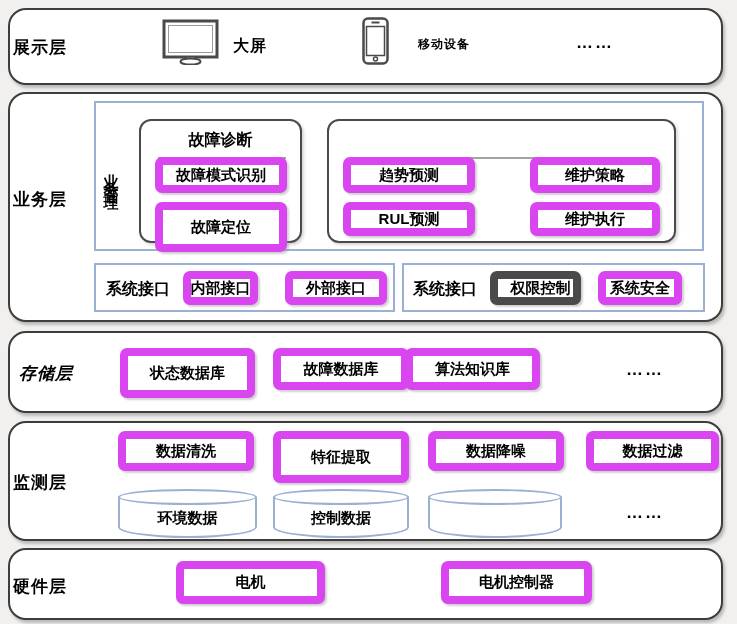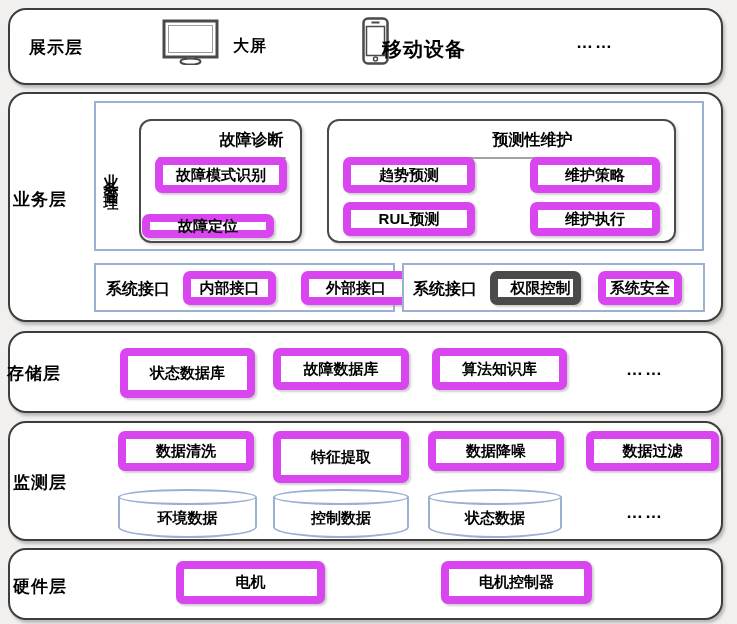--- a/index.html
+++ b/index.html
@@ -28,21 +28,21 @@
   .container-sq{
     position:absolute;background:#fff;border:2px solid #9bb1d4;
     box-sizing:border-box;
   }
   .group{
     position:absolute;background:#fff;border:2px solid #4a4a4a;border-radius:12px;
     box-shadow:2px 2px 3px rgba(140,140,140,.35);box-sizing:border-box;
   }
   .group-title{
     position:absolute;top:9px;left:0;width:100%;text-align:center;
-    font-weight:bold;font-size:16px;margin-left:31px;
+    font-weight:bold;font-size:16px;
   }
   .group-underline{
     position:absolute;top:36px;border-top:2px solid #a3a3a3;height:0;
   }
   .vlabel-wrap{
     position:absolute;display:flex;align-items:center;justify-content:center;
   }
   .vlabel{
     writing-mode:vertical-lr;text-orientation:upright;
     font-weight:bold;font-size:15px;letter-spacing:7px;line-height:18px;
@@ -67,82 +67,81 @@
     position:absolute;top:10px;left:0;right:0;bottom:0;
     display:flex;align-items:center;justify-content:center;
     font-weight:bold;font-size:15px;white-space:nowrap;
   }
   .icon{position:absolute;}
 </style>
 </head>
 <body>
 
 <div class="layer" style="top:8px;height:77px;"></div>
-<div class="layer-label" style="left:29px;top:36px;text-align:center;">展示层</div>
+<div class="layer-label" style="left:13px;top:36px;text-align:center;">展示层</div>
 
 <div class="icon" style="left:162px;top:19px;">
   <svg width="58" height="46" viewBox="0 0 58 46">
     <rect x="2" y="2" width="53" height="36" fill="#fff" stroke="#4a4a4a" stroke-width="3"></rect>
     <rect x="6.5" y="6.5" width="44" height="27" fill="#fff" stroke="#9a9a9a" stroke-width="1"></rect>
     <rect x="24" y="38" width="9" height="3" fill="#fff" stroke="#4a4a4a" stroke-width="1.5"></rect>
     <ellipse cx="28.5" cy="42.5" rx="10" ry="3" fill="#fff" stroke="#4a4a4a" stroke-width="2"></ellipse>
   </svg>
 </div>
 <div class="layer-label" style="left:233px;top:36px;font-size:16px;">大屏</div>
 
 <div class="icon" style="left:362px;top:17px;">
   <svg width="27" height="48" viewBox="0 0 27 48">
     <rect x="1.5" y="1.5" width="24" height="45" rx="4.5" fill="#fff" stroke="#4a4a4a" stroke-width="2.5"></rect>
     <line x1="9.5" y1="5.5" x2="17.5" y2="5.5" stroke="#4a4a4a" stroke-width="2"></line>
     <rect x="4.5" y="9.5" width="18" height="29" fill="#fff" stroke="#4a4a4a" stroke-width="1.5"></rect>
     <circle cx="13.5" cy="42" r="2" fill="none" stroke="#4a4a4a" stroke-width="1.5"></circle>
   </svg>
 </div>
-<div class="layer-label" style="left:382px;top:36px;font-size:20px;">移动设备</div>
+<div class="layer-label" style="left:418px;top:36px;font-size:12px;">移动设备</div>
 <div class="dots" style="left:576px;top:33px;">……</div>
 
 <div class="layer" style="top:92px;height:230px;"></div>
 <div class="layer-label" style="left:13px;top:188px;">业务层</div>
 
 <div class="container-sq" style="left:94px;top:101px;width:610px;height:150px;"></div>
 <div class="vlabel-wrap" style="left:98px;top:101px;width:26px;height:150px;">
   <div class="vlabel">业务管理</div>
 </div>
 
 <div class="group" style="left:139px;top:119px;width:163px;height:124px;">
   <div class="group-title">故障诊断</div>
   <div class="group-underline" style="left:17px;width:128px;"></div>
 </div>
 <div class="box" style="left:155px;top:157px;width:132px;height:36px;">故障模式识别</div>
-<div class="box" style="left:142px;top:202px;width:132px;height:24px;margin-top:12px;">故障定位</div>
+<div class="box" style="left:155px;top:202px;width:132px;height:50px;">故障定位</div>
 
 <div class="group" style="left:327px;top:119px;width:349px;height:124px;">
-  <div class="group-title">预测性维护</div>
   <div class="group-underline" style="left:99px;width:145px;"></div>
 </div>
 <div class="box" style="left:343px;top:157px;width:132px;height:36px;">趋势预测</div>
 <div class="box" style="left:530px;top:157px;width:130px;height:36px;">维护策略</div>
 <div class="box" style="left:343px;top:202px;width:132px;height:34px;">RUL预测</div>
 <div class="box" style="left:530px;top:202px;width:130px;height:34px;">维护执行</div>
 
 <div class="container-sq" style="left:94px;top:263px;width:301px;height:49px;"></div>
 <div class="iface-label" style="left:106px;top:279px;">系统接口</div>
-<div class="box" style="left:183px;top:271px;width:93px;height:34px;">内部接口</div>
-<div class="box" style="left:301px;top:271px;width:110px;height:34px;">外部接口</div>
+<div class="box" style="left:183px;top:271px;width:75px;height:34px;">内部接口</div>
+<div class="box" style="left:285px;top:271px;width:102px;height:34px;">外部接口</div>
 
 <div class="container-sq" style="left:402px;top:263px;width:303px;height:49px;"></div>
 <div class="iface-label" style="left:413px;top:279px;">系统接口</div>
 <div class="box dark" style="left:490px;top:271px;width:91px;height:34px;padding-left:10px;">权限控制</div>
 <div class="box" style="left:598px;top:271px;width:84px;height:34px;">系统安全</div>
 
 <div class="layer" style="top:331px;height:82px;"></div>
-<div class="layer-label" style="left:7px;top:362px;">存储层</div>
+<div class="layer-label" style="left:19px;top:362px;font-style:italic;">存储层</div>
 <div class="box" style="left:120px;top:348px;width:135px;height:50px;">状态数据库</div>
 <div class="box" style="left:273px;top:348px;width:136px;height:42px;">故障数据库</div>
-<div class="box" style="left:432px;top:348px;width:135px;height:42px;">算法知识库</div>
+<div class="box" style="left:405px;top:348px;width:135px;height:42px;">算法知识库</div>
 <div class="dots" style="left:626px;top:360px;">……</div>
 
 <div class="layer" style="top:421px;height:120px;"></div>
 <div class="layer-label" style="left:13px;top:471px;">监测层</div>
 <div class="box" style="left:118px;top:431px;width:136px;height:40px;">数据清洗</div>
 <div class="box" style="left:273px;top:431px;width:136px;height:52px;">特征提取</div>
 <div class="box" style="left:428px;top:431px;width:136px;height:40px;">数据降噪</div>
 <div class="box" style="left:586px;top:431px;width:133px;height:40px;">数据过滤</div>
 
 <div class="cyl" style="left:118px;top:489px;width:139px;height:49px;">
@@ -151,20 +150,19 @@
   <div class="clabel">环境数据</div>
 </div>
 <div class="cyl" style="left:273px;top:489px;width:136px;height:49px;">
   <div class="cbody"></div>
   <div class="ctop"></div>
   <div class="clabel">控制数据</div>
 </div>
 <div class="cyl" style="left:428px;top:489px;width:134px;height:49px;">
   <div class="cbody"></div>
   <div class="ctop"></div>
-  <div class="clabel">状态数据</div>
 </div>
 <div class="dots" style="left:626px;top:503px;">……</div>
 
 <div class="layer" style="top:548px;height:72px;"></div>
 <div class="layer-label" style="left:13px;top:575px;">硬件层</div>
 <div class="box" style="left:176px;top:561px;width:149px;height:43px;">电机</div>
 <div class="box" style="left:441px;top:561px;width:151px;height:43px;">电机控制器</div>
 
 </body></html>

